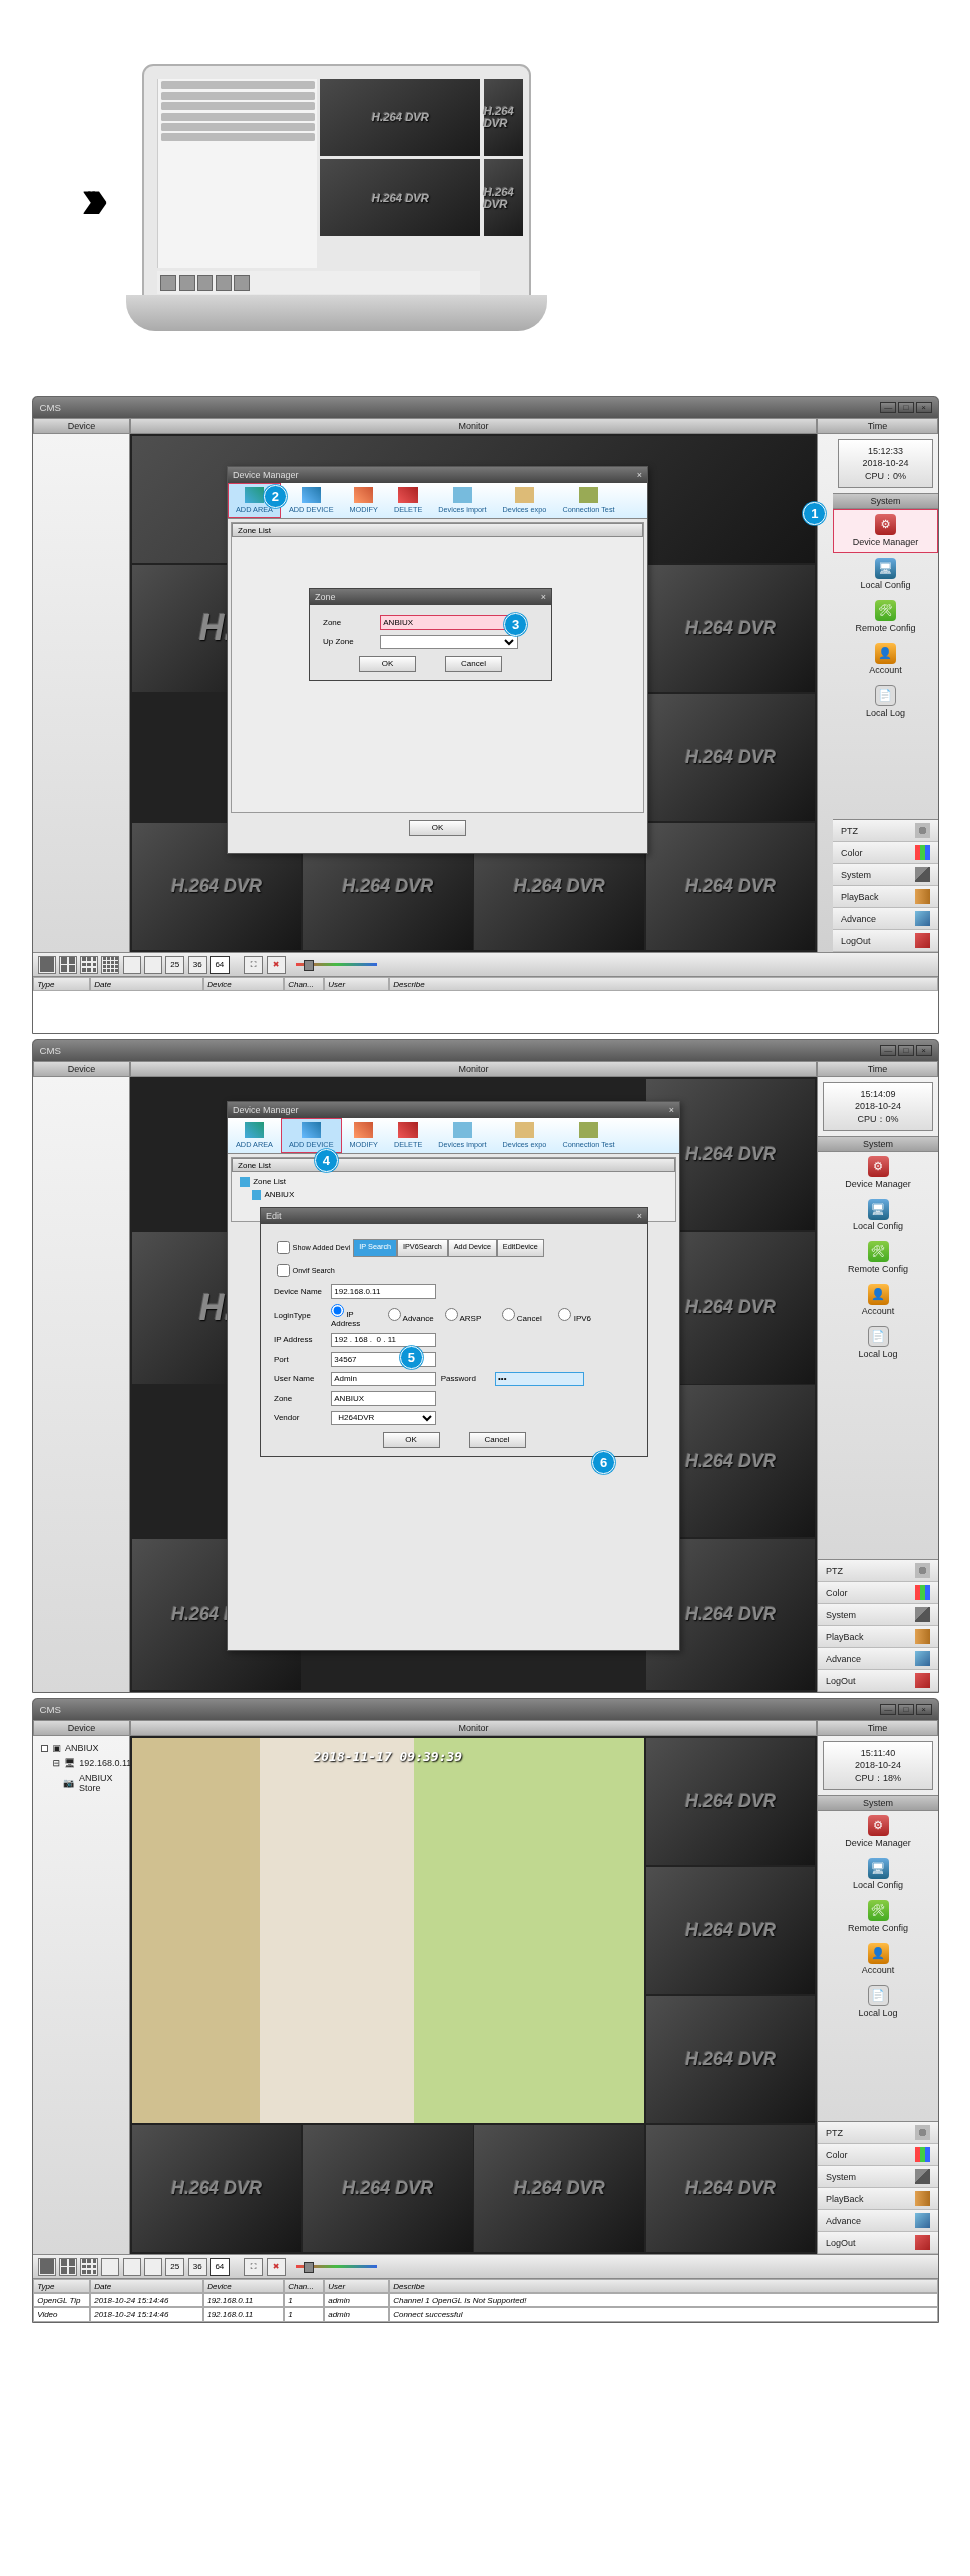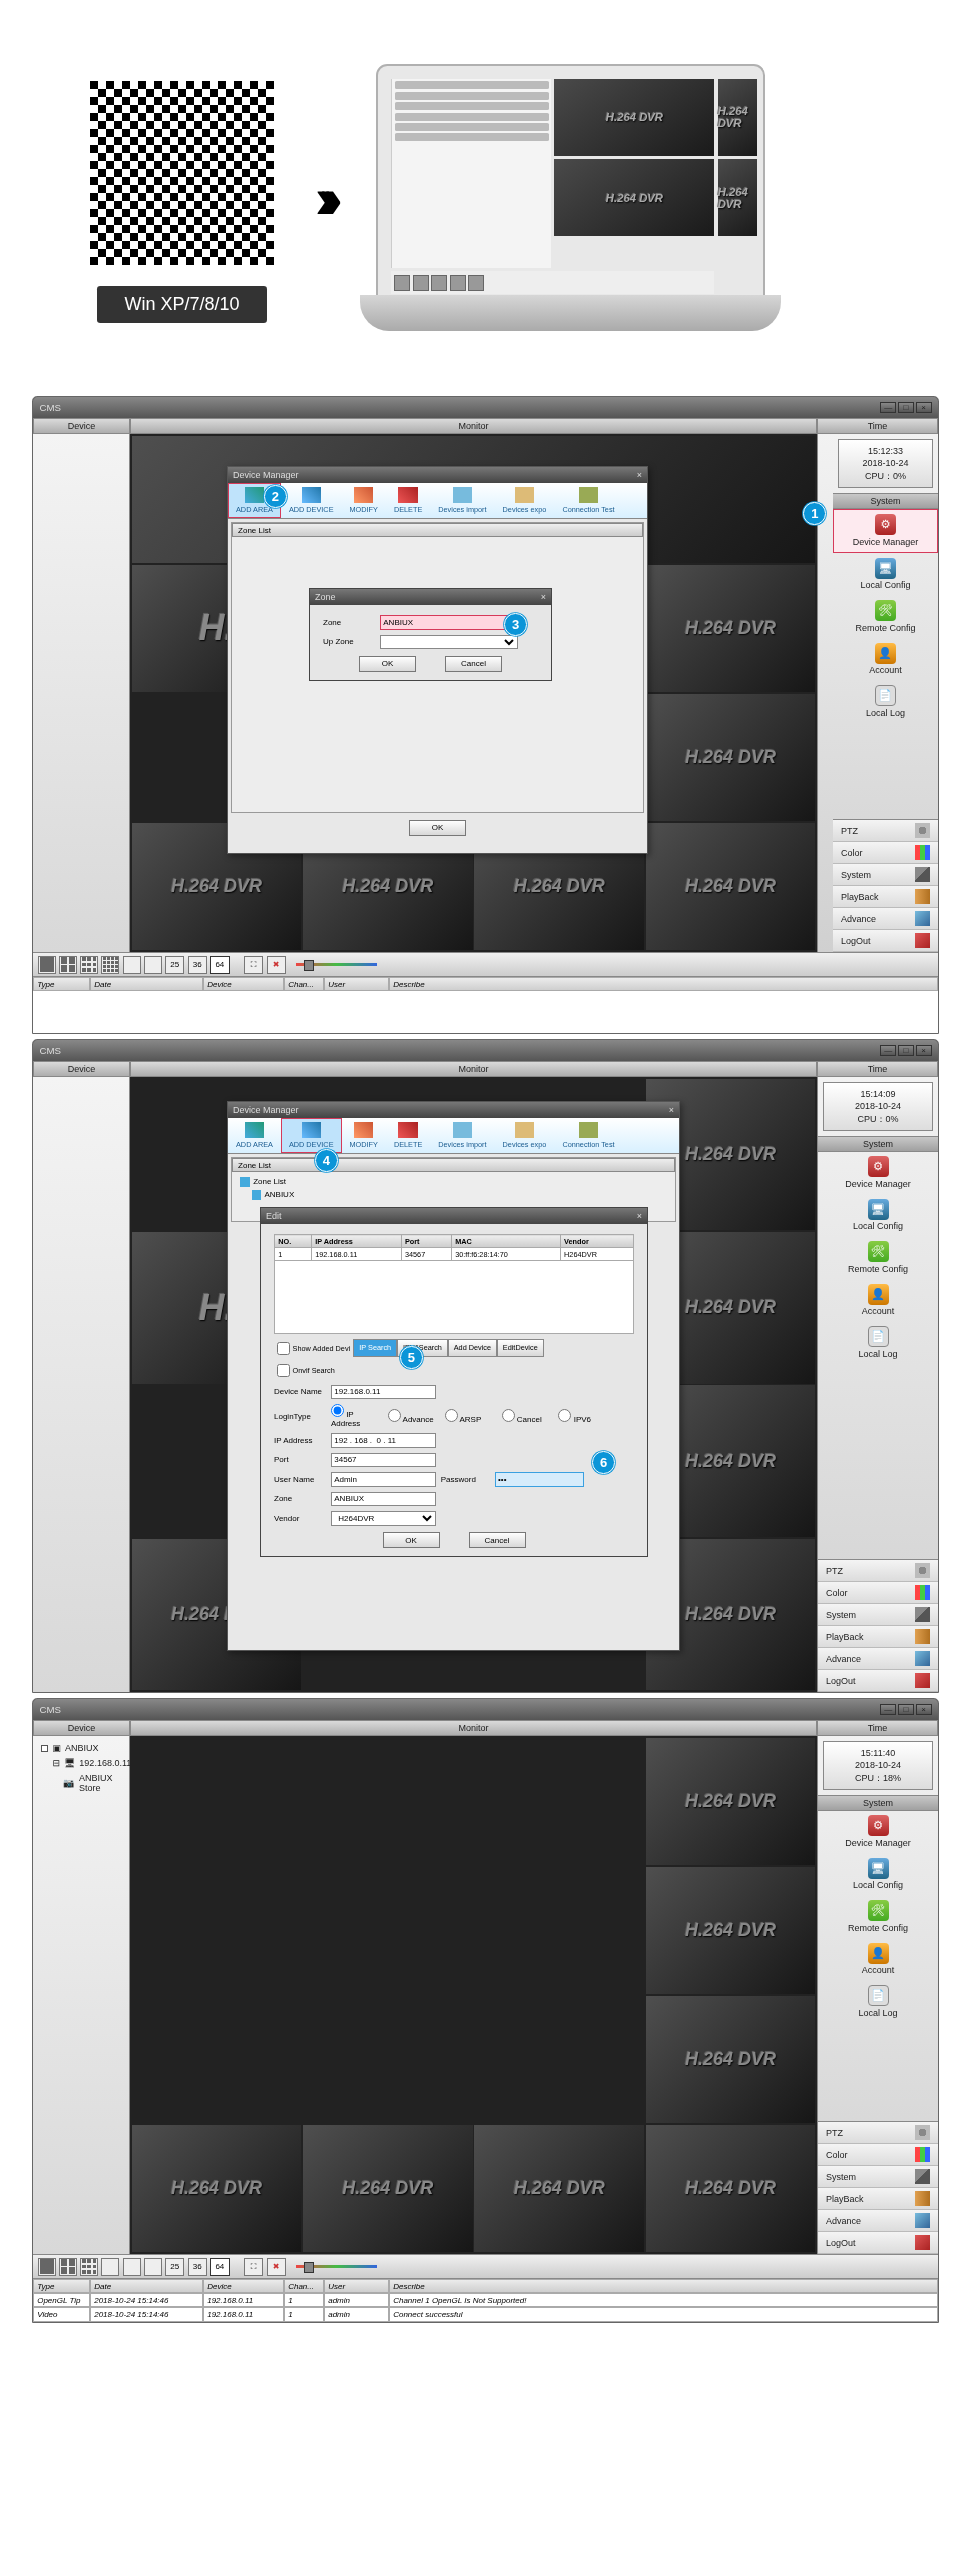--- a/index.html
+++ b/index.html
@@ -129,24 +129,20 @@
     color:#fff; font-size:13px; font-weight:700; display:flex;align-items:center;justify-content:center;
     border:1.6px solid #fff; box-shadow:0 0 0 0.8px #0b95d8; z-index:20; }
 
 </style>
 </head>
 <body>
 
 <div class="container">
 
   <div class="top-section">
-    <div class="qr-block">
-      <div class="qr-code"></div>
-      <div class="qr-label">Win XP/7/8/10</div>
-    </div>
     <div class="arrow-chevrons">›››</div>
     <div class="laptop">
       <div class="laptop-screen">
         <div class="dvr-tile">H.264 DVR</div>
         <div class="dvr-tile">H.264 DVR</div>
         <div class="laptop-side">
             <div class="side-dot"></div>
             <div class="side-dot"></div>
             <div class="side-dot"></div>
             <div class="side-dot"></div>
@@ -457,41 +453,20 @@
               </div>
           </div>
           <div class="bubble" style="left:87px;top:47px;">4</div>
 
           <div class="sub-dlg" style="left:32px; top:105px; width:388px;">
             <div class="dlg-title">
               <span>Edit</span>
               <span>×</span>
             </div>
             <div class="sub-body">
-              <table class="ip-table">
-                <tbody>
-                    <tr>
-                  <th>NO.</th>
-                  <th>IP Address</th>
-                  <th>Port</th>
-                  <th>MAC</th>
-                  <th>Vendor</th>
-                </tr>
-                <tr>
-                  <td>1</td>
-                  <td>192.168.0.11</td>
-                  <td>34567</td>
-                  <td>30:ff:f6:28:14:70</td>
-                  <td>H264DVR</td>
-                </tr>
-                <tr>
-                      <td colspan="5" style="height:73px;"></td>
-                    </tr>
-              </tbody>
-                </table>
 
               <div class="search-btns">
                 <label class="chk">
                     <input type="checkbox" style="">
                     <span>Show Added Devi</span>
                   </label>
                 <div class="tab hl">IP Search</div>
                 <div class="tab">IPV6Search</div>
                 <div class="tab">Add Device</div>
                 <div class="tab">EditDevice</div>
@@ -640,20 +615,25 @@
             <span>🖥</span>
             <span>192.168.0.11</span>
           </div>
         <div class="dev-tree-item dev-sub" style="margin-left:22.7px;">
             <span>📷</span>
             <span>ANBIUX Store</span>
           </div>
       </div>
 
       <div class="monitor-panel">
+        <div class="mon-tile live" style="grid-column:1 / span 3; grid-row:1 / span 3;">
+          <div class="live-img">
+              <span>2018-11-17 09:39:39</span>
+            </div>
+        </div>
         <div class="mon-tile" style="grid-column:4;grid-row:1;">H.264 DVR</div>
         <div class="mon-tile" style="grid-column:4;grid-row:2;">H.264 DVR</div>
         <div class="mon-tile" style="grid-column:4;grid-row:3;">H.264 DVR</div>
         <div class="mon-tile" style="grid-column:1;grid-row:4;">H.264 DVR</div>
         <div class="mon-tile" style="grid-column:2;grid-row:4;">H.264 DVR</div>
         <div class="mon-tile" style="grid-column:3;grid-row:4;">H.264 DVR</div>
         <div class="mon-tile" style="grid-column:4;grid-row:4;">H.264 DVR</div>
       </div>
 
       <div class="right-panel">

